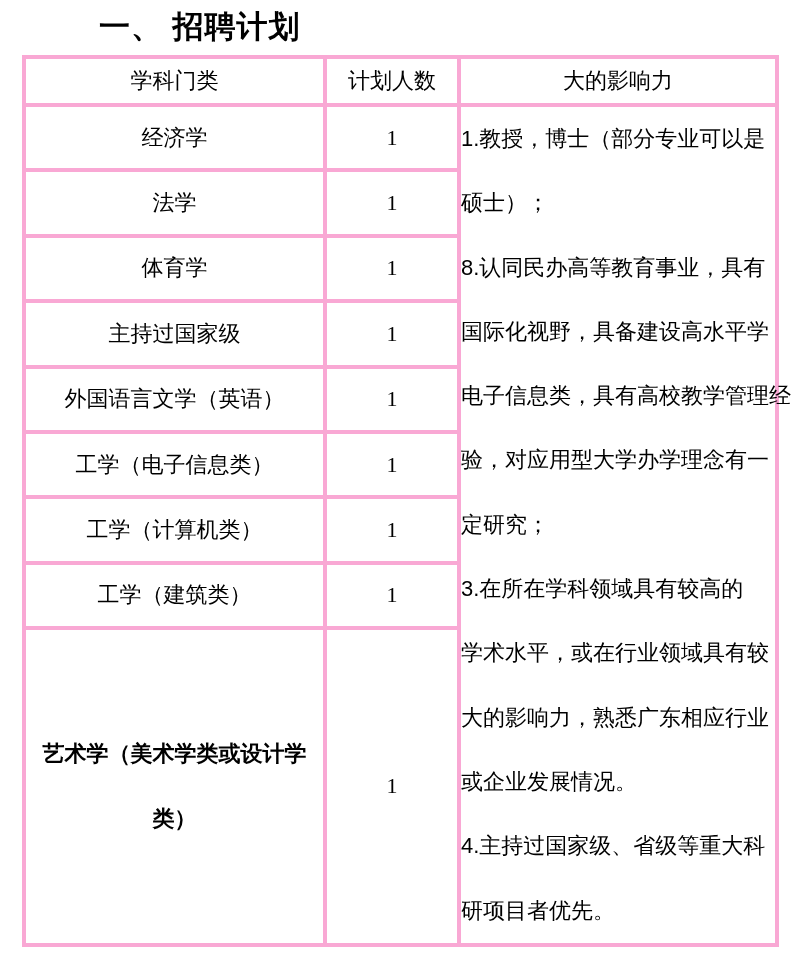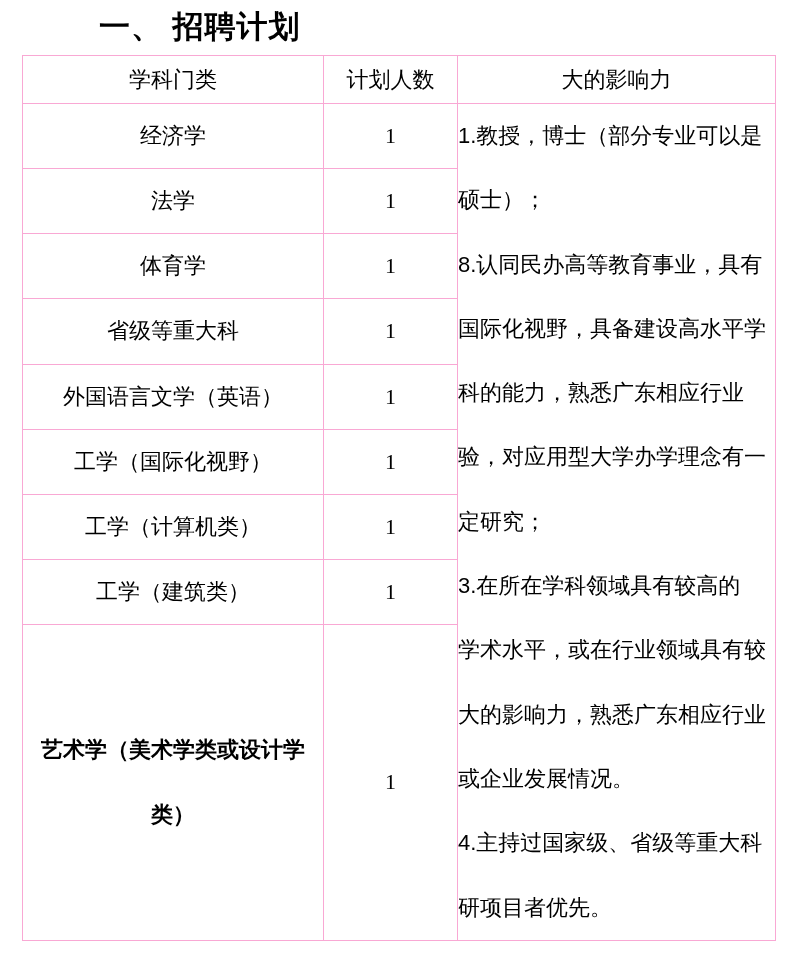--- a/index.html
+++ b/index.html
@@ -27,21 +27,21 @@
     letter-spacing: 1px;
     white-space: pre;
   }
   table.recruit {
     border-collapse: collapse;
     table-layout: fixed;
     margin: 8px 0 0 22px;
     width: 753px;
   }
   table.recruit td, table.recruit th {
-    border: 1px solid #f9a8d4;
+    border: 4px solid #f9a8d4;
     padding: 0;
     font-weight: normal;
     font-size: 22px;
   }
   col.c-subject   { width: 301px; }
   col.c-count     { width: 134px; }
   col.c-cond      { width: 318px; }
 
   tr.header-row   { height: 48px; }
   tr.data-row     { height: 65px; }
@@ -99,21 +99,21 @@
     </tr>
 
     <tr class="data-row">
       <td class="subject-cell">经济学</td>
       <td class="count-cell">1</td>
       <td class="cond-cell" rowspan="9">
         <div class="cond-line">1.教授，博士（部分专业可以是</div>
         <div class="cond-line">硕士）；</div>
         <div class="cond-line">8.认同民办高等教育事业，具有</div>
         <div class="cond-line">国际化视野，具备建设高水平学</div>
-        <div class="cond-line">科的能力，熟悉广东相应行业</div>
+        <div class="cond-line">电子信息类，具有高校教学管理经</div>
         <div class="cond-line">验，对应用型大学办学理念有一</div>
         <div class="cond-line">定研究；</div>
         <div class="cond-line">3.在所在学科领域具有较高的</div>
         <div class="cond-line">学术水平，或在行业领域具有较</div>
         <div class="cond-line">大的影响力，熟悉广东相应行业</div>
         <div class="cond-line">或企业发展情况。</div>
         <div class="cond-line">4.主持过国家级、省级等重大科</div>
         <div class="cond-line">研项目者优先。</div>
       </td>
     </tr>
@@ -122,31 +122,31 @@
       <td class="subject-cell">法学</td>
       <td class="count-cell">1</td>
     </tr>
 
     <tr class="data-row">
       <td class="subject-cell">体育学</td>
       <td class="count-cell">1</td>
     </tr>
 
     <tr class="data-row">
-      <td class="subject-cell">省级等重大科</td>
+      <td class="subject-cell">主持过国家级</td>
       <td class="count-cell">1</td>
     </tr>
 
     <tr class="data-row">
       <td class="subject-cell">外国语言文学（英语）</td>
       <td class="count-cell">1</td>
     </tr>
 
     <tr class="data-row">
-      <td class="subject-cell">工学（国际化视野）</td>
+      <td class="subject-cell">工学（电子信息类）</td>
       <td class="count-cell">1</td>
     </tr>
 
     <tr class="data-row">
       <td class="subject-cell">工学（计算机类）</td>
       <td class="count-cell">1</td>
     </tr>
 
     <tr class="data-row">
       <td class="subject-cell">工学（建筑类）</td>

